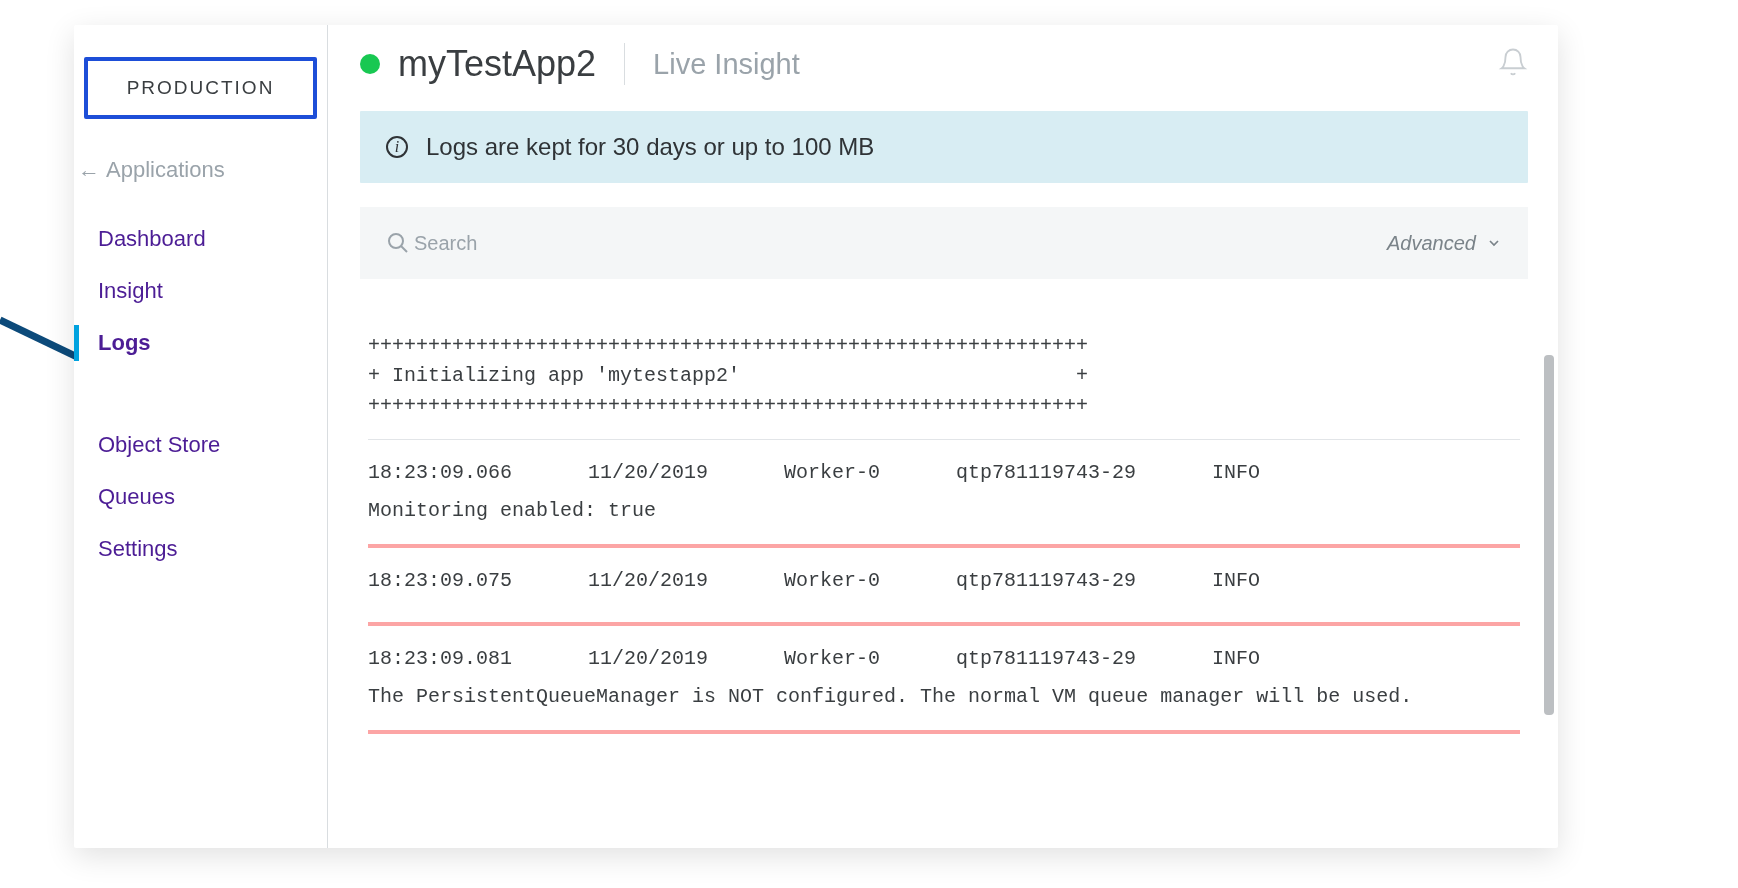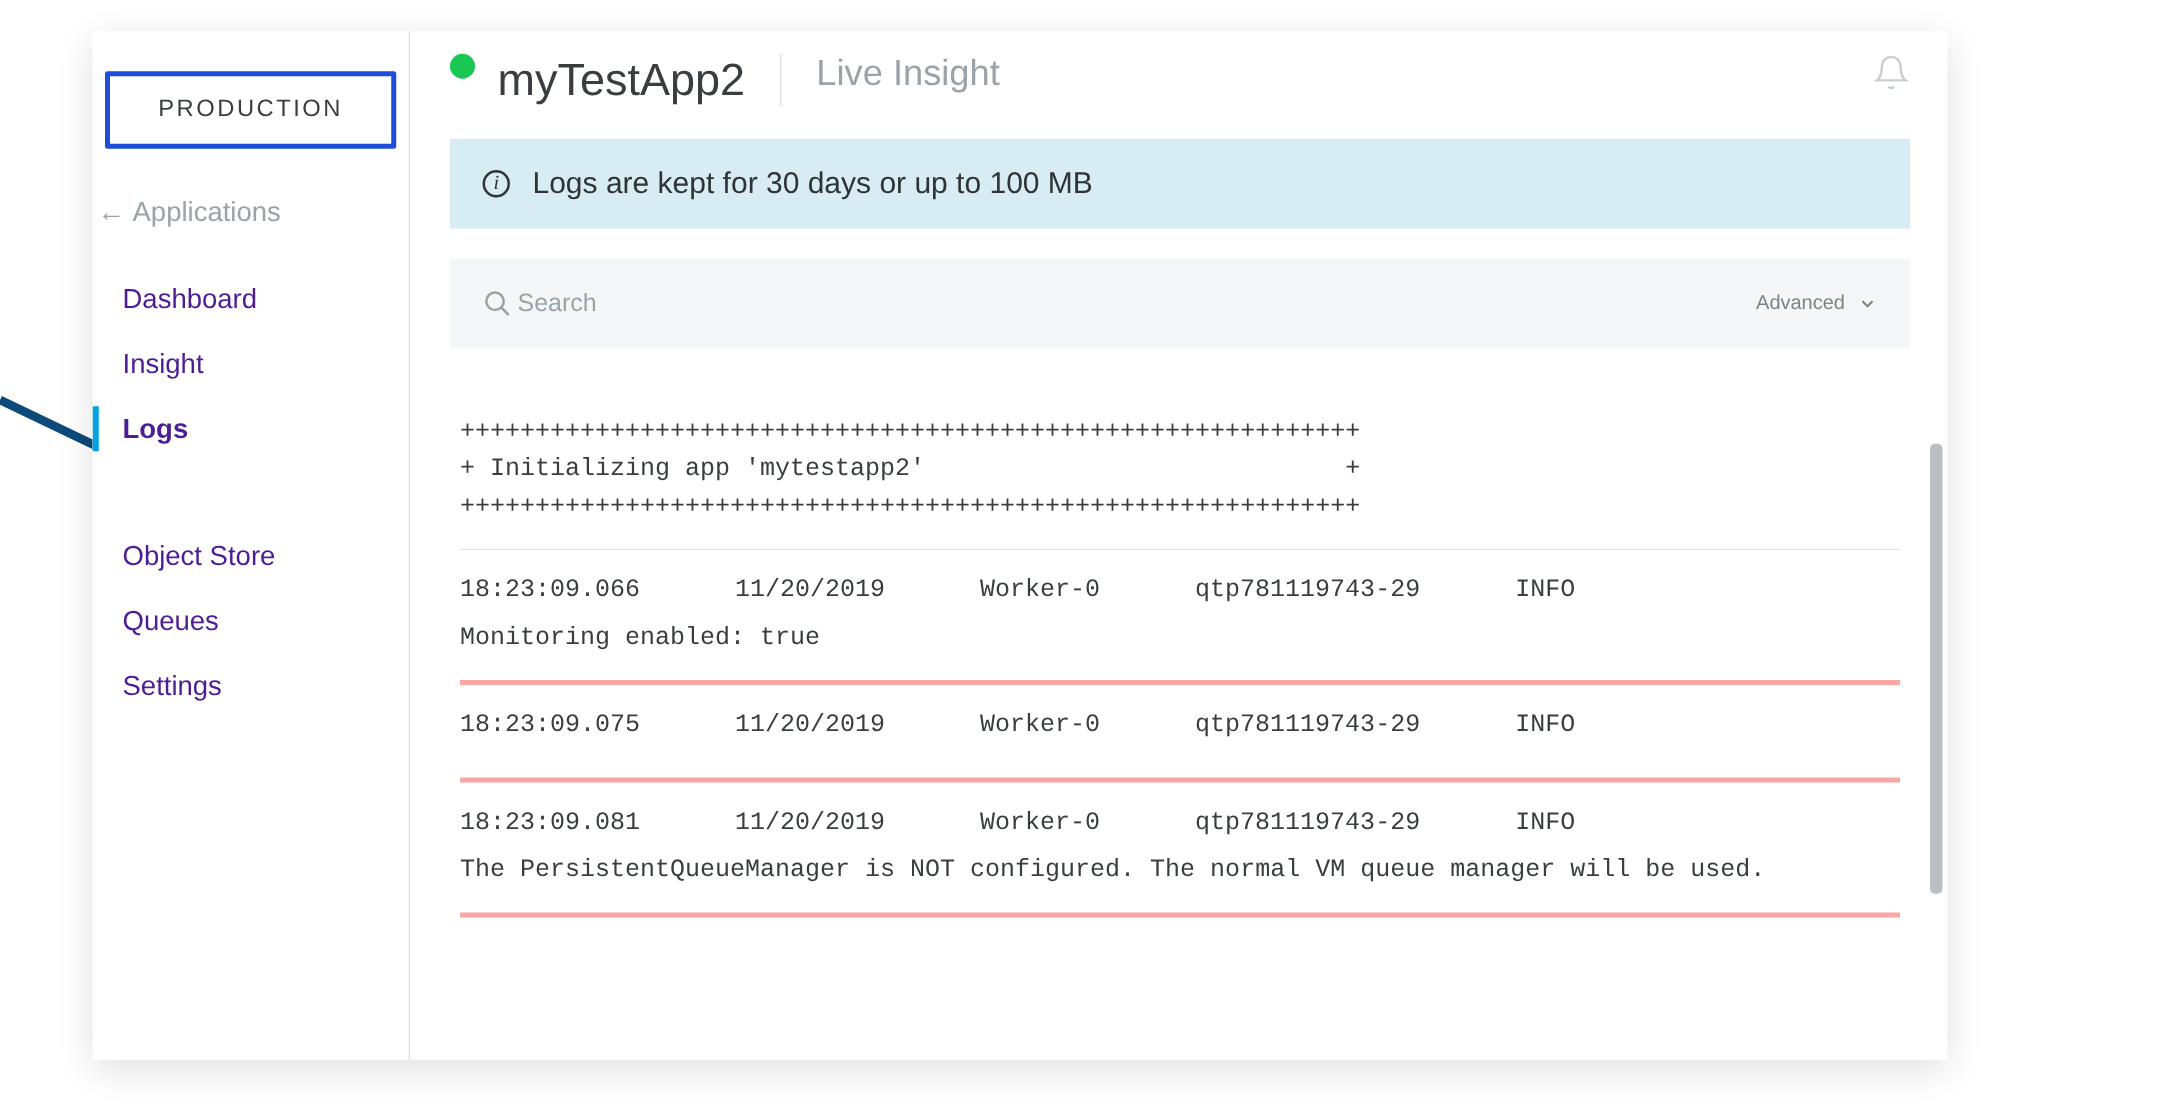--- a/index.html
+++ b/index.html
@@ -83,21 +83,21 @@
   
   .main {
     flex: 1;
     display: flex;
     flex-direction: column;
     padding: 18px 30px 0 32px;
     position: relative;
   }
   .titlebar {
     display: flex;
-    align-items: flex-start;
+    align-items: center;
     margin-bottom: 26px;
   }
   .status-dot {
     width: 20px; height: 20px; border-radius: 50%; background: #18c852;
     margin-right: 18px;
   }
   .app-title {
     font-size: 36px;
     font-weight: 400;
     color: #3a3e41;
@@ -149,25 +149,26 @@
     flex: 1;
     border: none;
     background: transparent;
     font-size: 20px;
     color: #3a3e41;
     outline: none;
   }
   .search-input::placeholder { color: #9aa3aa; font-weight: 300;}
   .adv {
     color: #7a8389;
-    font-size: 16px;
+    font-size: 20px;
     display: flex;
     align-items: center;
     gap: 10px;
     cursor: pointer;
+    font-style: italic;
   }
   
   .log-area {
     flex: 1;
     overflow: auto;
     padding: 44px 8px 0 8px;
     position: relative;
   }
   .log-block {
     border-bottom: 4px solid #fca5a5;

